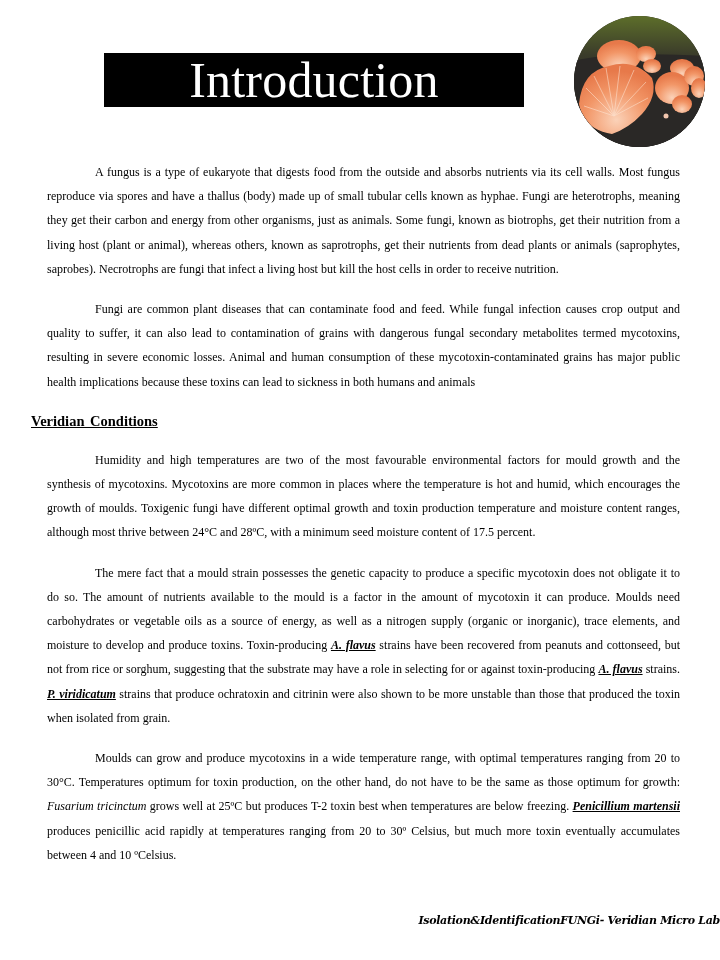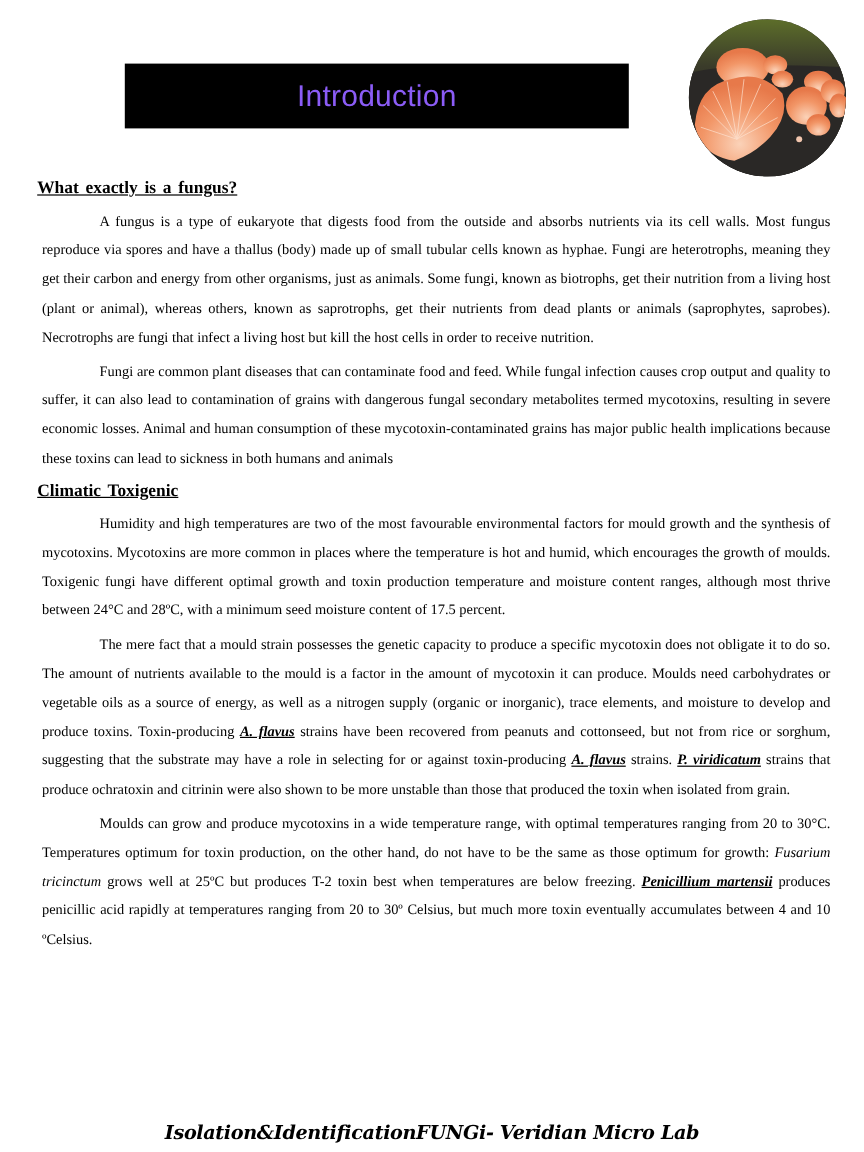--- a/index.html
+++ b/index.html
@@ -1,25 +1,25 @@
 <!DOCTYPE html>
 <html><head>
   <meta charset="utf-8">
   <style>
     html, body { margin: 0; padding: 0; background: #ffffff; }
     body { width: 720px; height: 960px; position: relative; overflow: hidden; font-family: "Liberation Serif", serif; color: #000; }
     .title-bar { position: absolute; left: 104px; top: 53px; width: 420px; height: 54px; background: #000; display: flex; align-items: center; justify-content: center; }
-    .title-bar h1 { margin: 0; color: #8b5cf6; font-family: Liberation Sans, sans-serif; font-weight: normal; font-size: 25px; letter-spacing: 0.2px; }
+    .title-bar h1 { margin: 0; color: #ffffff; font-family: Liberation Serif, serif; font-weight: normal; font-size: 50px; letter-spacing: 0.2px; }
     .hero { position: absolute; left: 574px; top: 16px; width: 131px; height: 131px; border-radius: 50%; overflow: hidden; background: #2c2a26; }
     .hero svg { display: block; }
     .content { position: absolute; left: 31px; top: 144px; width: 665px; }
     h2 { margin: 0; font-size: 14.5px; font-weight: bold; text-decoration: underline; line-height: 22px; word-spacing: 2px; }
     h2.s1 { margin-top: 2px; }
-    p { margin: 4px; font-size: 12px; line-height: 24.2px; text-align: justify; text-indent: 48px; }
-    .footer { position: absolute; left: 0; right: 0; top: 934px; text-align: center; font-family: "DejaVu Serif", serif; font-weight: bold; font-style: italic; font-size: 16px; letter-spacing: -0.3px; }
+    p { margin: 16px; font-size: 12px; line-height: 24.2px; text-align: justify; text-indent: 48px; }
+    .footer { position: absolute; left: 0; right: 0; top: 914px; text-align: right; font-family: "DejaVu Serif", serif; font-weight: bold; font-style: italic; font-size: 11px; letter-spacing: -0.3px; }
     .bi { font-weight: bold; font-style: italic; text-decoration: underline; }
     .i { font-style: italic; }
   </style>
 </head>
 <body>
 
 <div class="title-bar">
   <h1>Introduction</h1>
 </div>
 
@@ -56,24 +56,23 @@
       <line x1="40" y1="100" x2="60" y2="54"></line>
       <line x1="40" y1="100" x2="72" y2="66"></line>
       <line x1="40" y1="100" x2="74" y2="82"></line>
       <line x1="40" y1="100" x2="10" y2="90"></line>
     </g>
     <circle cx="92" cy="100" r="2.5" fill="#f2c6ae"></circle>
   </svg>
 </div>
 
 <div class="content">
-  <h2 class="s1">What exactly is a fungus?</h2>
   <p>A fungus is a type of eukaryote that digests food from the outside and absorbs nutrients via its cell walls. Most fungus reproduce via spores and have a thallus (body) made up of small tubular cells known as hyphae. Fungi are heterotrophs, meaning they get their carbon and energy from other organisms, just as animals. Some fungi, known as biotrophs, get their nutrition from a living host (plant or animal), whereas others, known as saprotrophs, get their nutrients from dead plants or animals (saprophytes, saprobes). Necrotrophs are fungi that infect a living host but kill the host cells in order to receive nutrition.</p>
   <p>Fungi are common plant diseases that can contaminate food and feed. While fungal infection causes crop output and quality to suffer, it can also lead to contamination of grains with dangerous fungal secondary metabolites termed mycotoxins, resulting in severe economic losses. Animal and human consumption of these mycotoxin-contaminated grains has major public health implications because these toxins can lead to sickness in both humans and animals</p>
 
-  <h2>Climatic Toxigenic</h2>
+  <h2>Veridian Conditions</h2>
   <p>Humidity and high temperatures are two of the most favourable environmental factors for mould growth and the synthesis of mycotoxins. Mycotoxins are more common in places where the temperature is hot and humid, which encourages the growth of moulds. Toxigenic fungi have different optimal growth and toxin production temperature and moisture content ranges, although most thrive between 24°C and 28ºC, with a minimum seed moisture content of 17.5 percent.</p>
 
   <p><span>The mere fact that a mould strain possesses the genetic capacity to produce a specific mycotoxin does not obligate it to do so. The amount of nutrients available to the mould is a factor in the amount of mycotoxin it can produce. Moulds need carbohydrates or vegetable oils as a source of energy, as well as a nitrogen supply (organic or inorganic), trace elements, and moisture to develop and produce toxins. Toxin-producing </span><span class="bi">A. flavus</span><span> strains have been recovered from peanuts and cottonseed, but not from rice or sorghum, suggesting that the substrate may have a role in selecting for or against toxin-producing </span><span class="bi">A. flavus</span><span> strains. </span><span class="bi">P. viridicatum</span><span> strains that produce ochratoxin and citrinin were also shown to be more unstable than those that produced the toxin when isolated from grain.</span></p>
   <p><span>Moulds can grow and produce mycotoxins in a wide temperature range, with optimal temperatures ranging from 20 to 30°C. Temperatures optimum for toxin production, on the other hand, do not have to be the same as those optimum for growth: </span><span class="i">Fusarium tricinctum</span><span> grows well at 25ºC but produces T-2 toxin best when temperatures are below freezing. </span><span class="bi">Penicillium martensii</span><span> produces penicillic acid rapidly at temperatures ranging from 20 to 30º Celsius, but much more toxin eventually accumulates between 4 and 10 ºCelsius.</span></p>
 </div>
 
 <div class="footer">Isolation&amp;IdentificationFUNGi- Veridian Micro Lab</div>
 
 </body></html>

